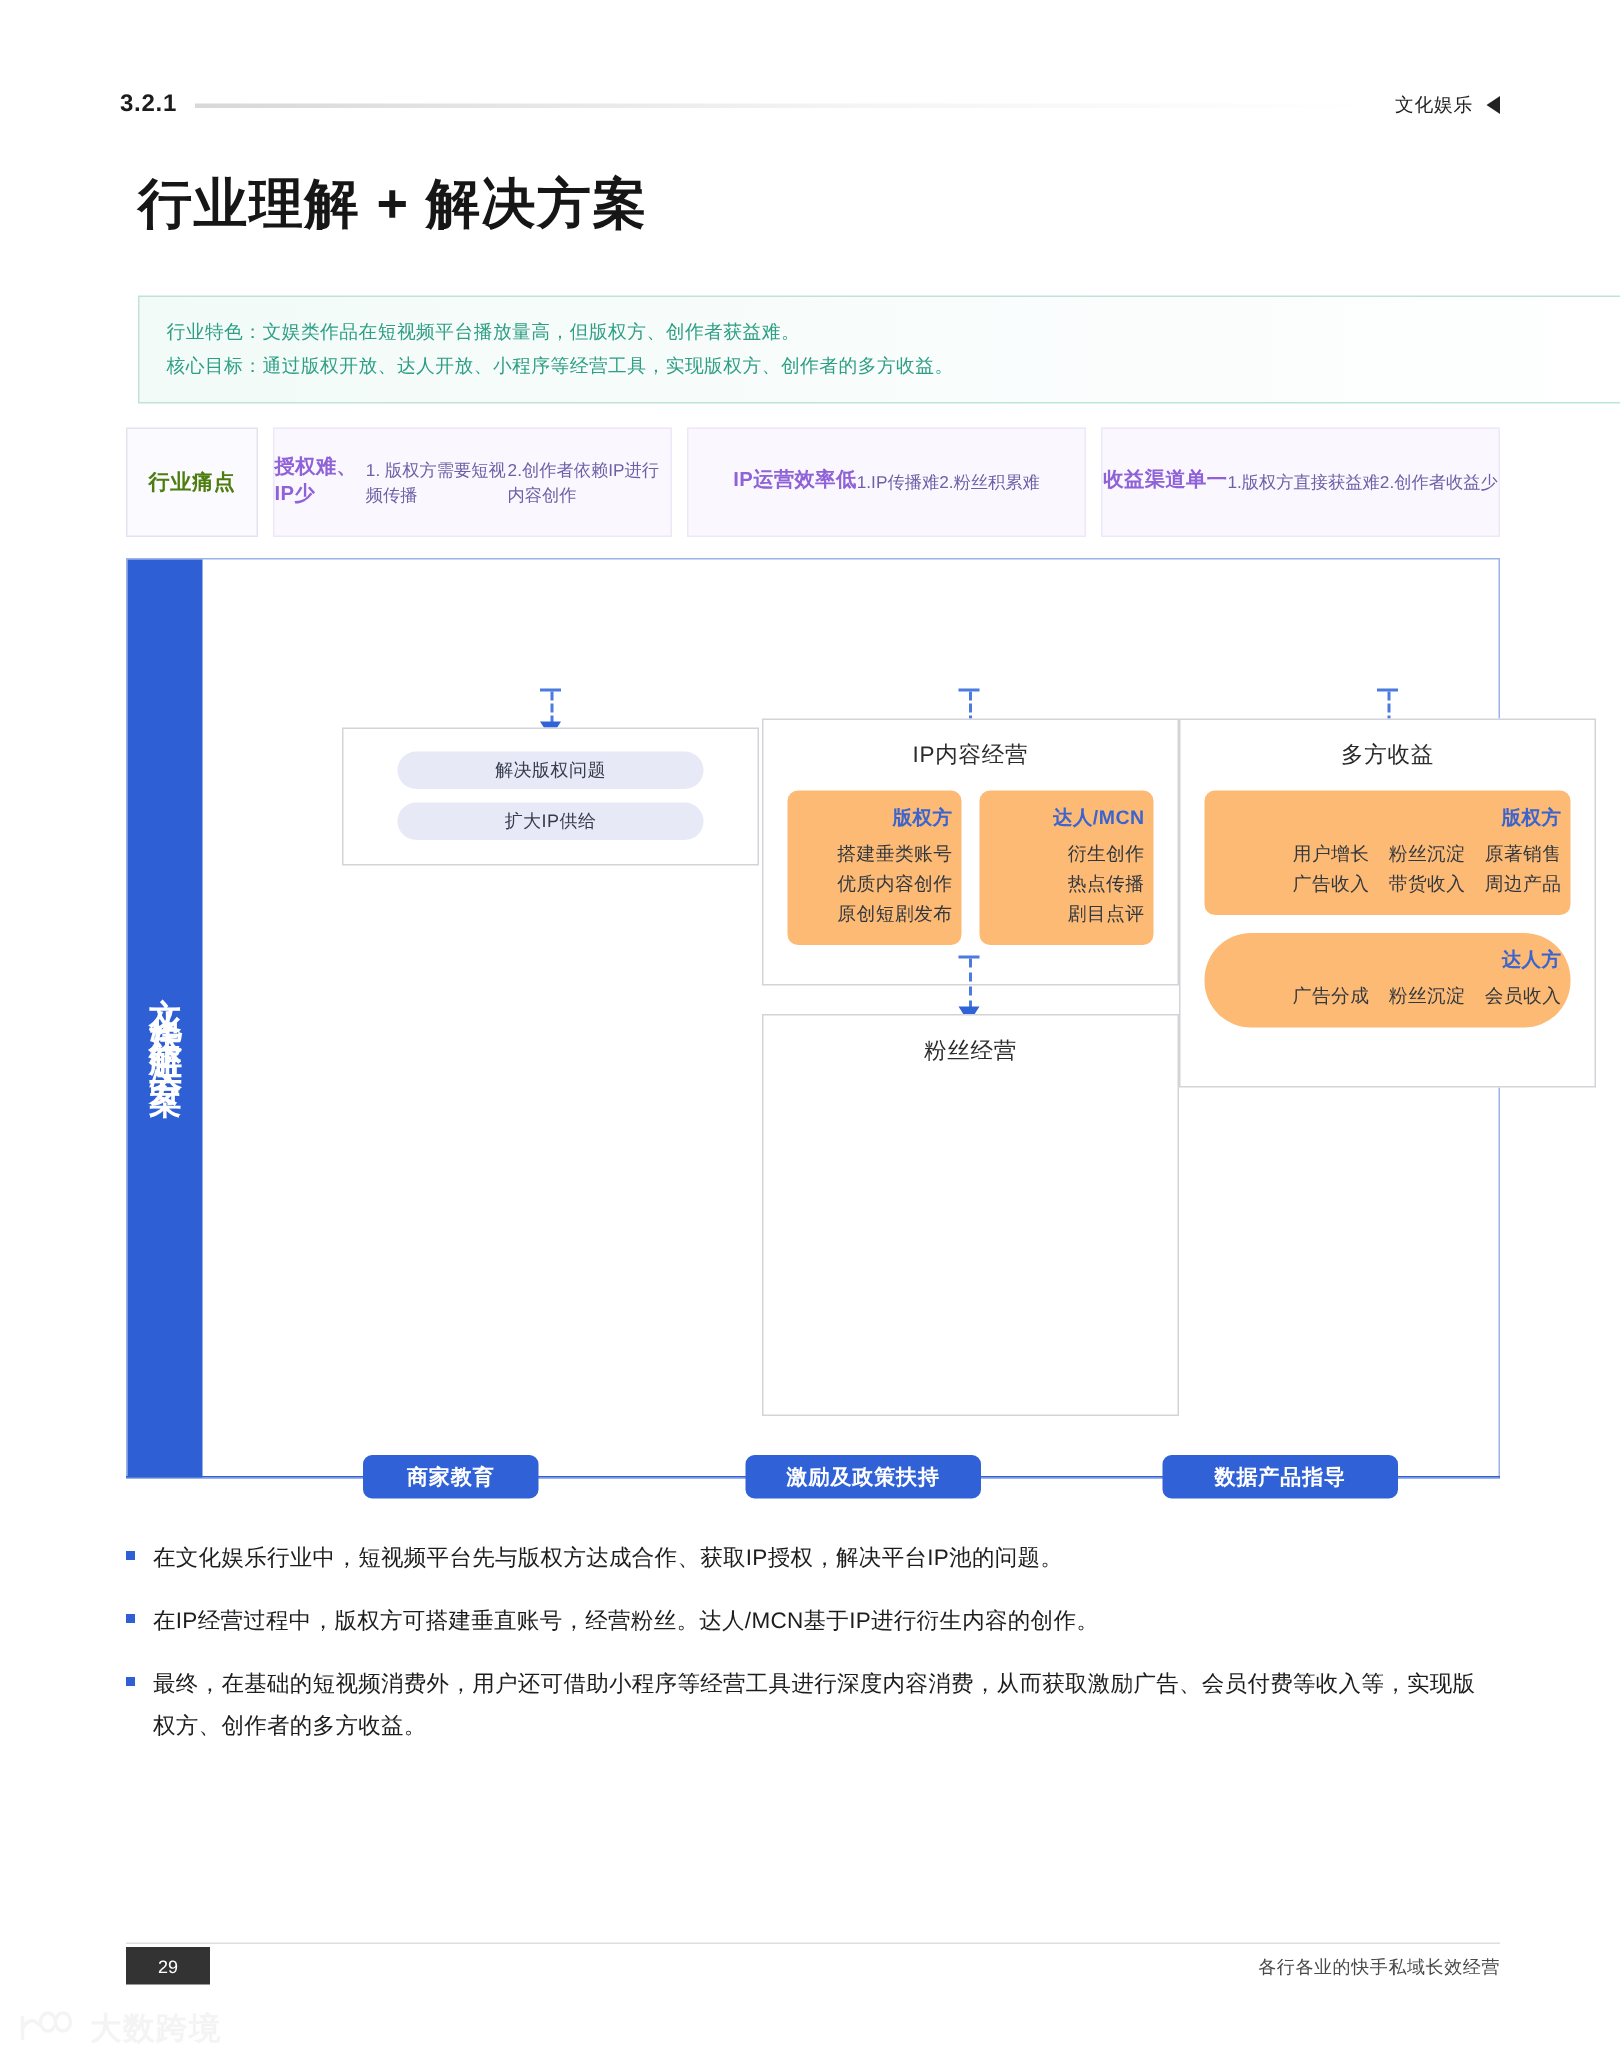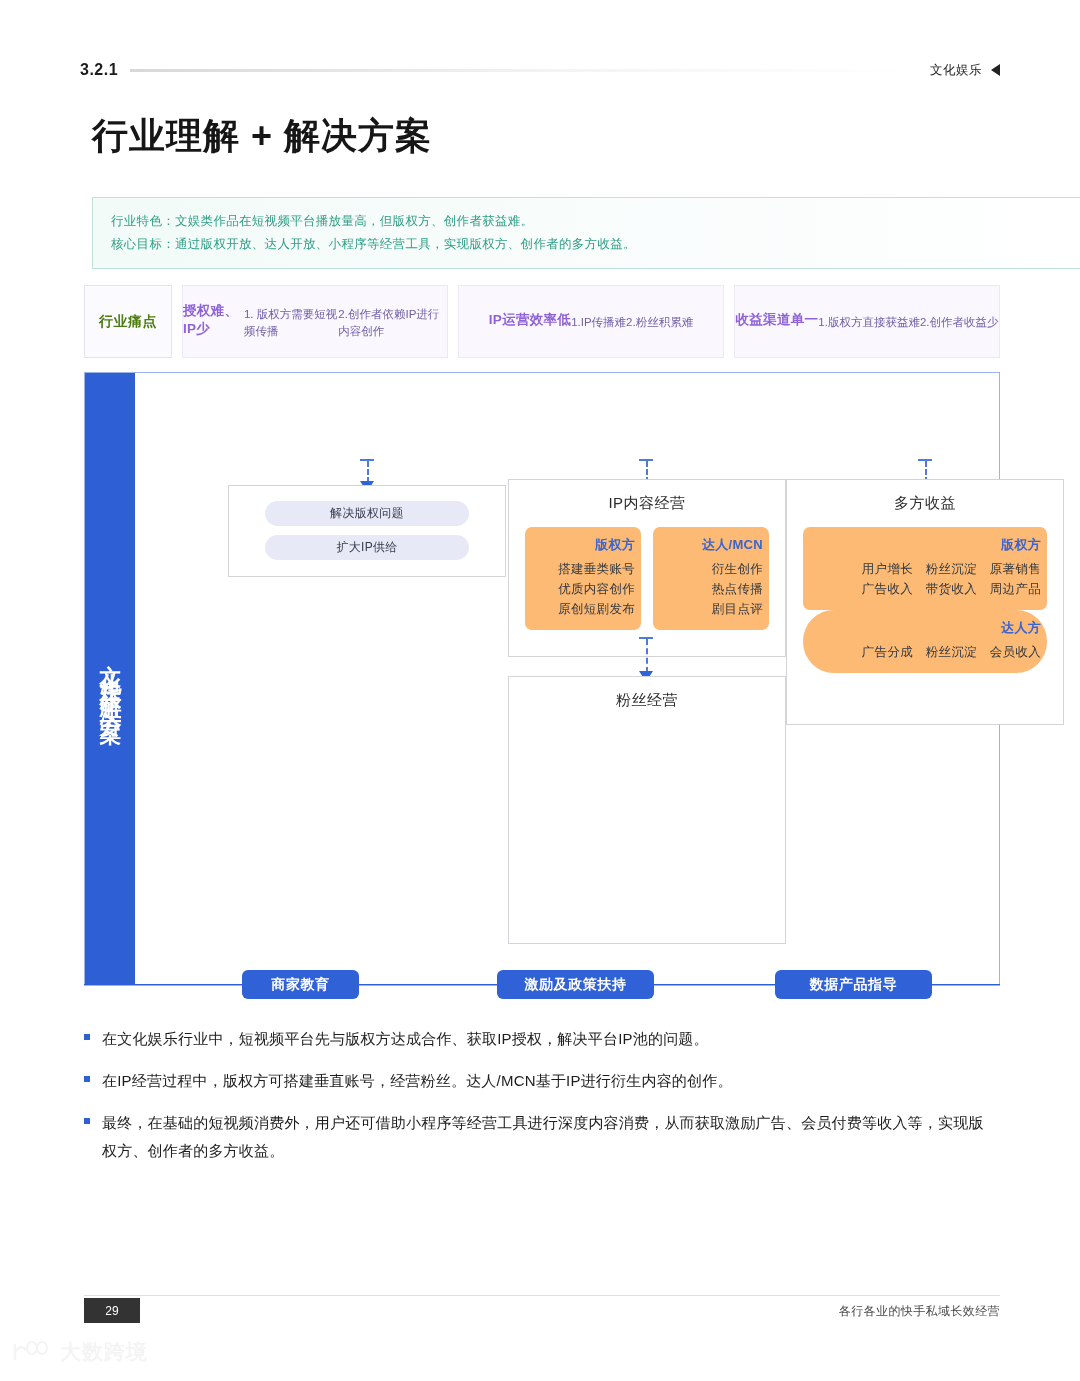--- a/index.html
+++ b/index.html
@@ -196,21 +196,21 @@
       </div>
 
       <div class="colbox" style="left:651px; top:106px; width:278px; height:246px;">
         <div class="colbox-title">多方收益</div>
         <div style="padding:14px 16px 0 16px;">
           <div class="chip">
             <div class="chip-h">版权方</div>
             <div class="chip-r">用户增长　粉丝沉淀　原著销售</div>
             <div class="chip-r">广告收入　带货收入　周边产品</div>
           </div>
-          <div class="chip" style="border-radius:31px;">
+          <div class="chip" style="margin-top:12px;border-radius:31px;">
             <div class="chip-h">达人方</div>
             <div class="chip-r">广告分成　粉丝沉淀　会员收入</div>
           </div>
         </div>
       </div>
 
     </div>
   </div>
 
   <div class="tagline"></div>

